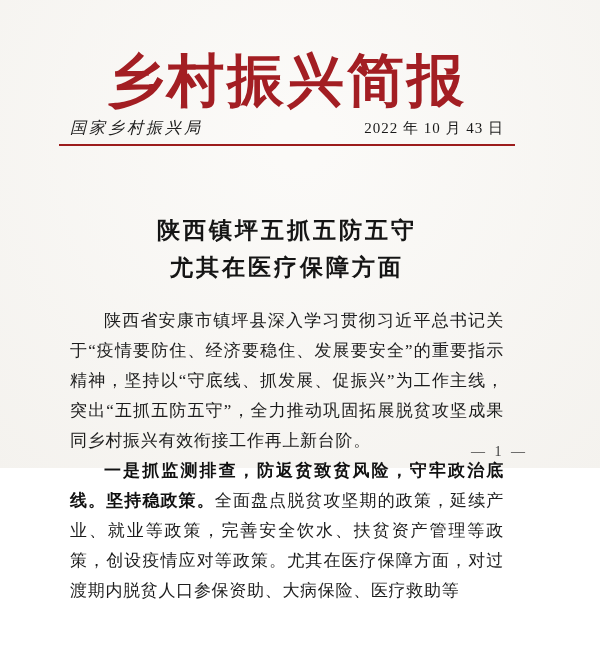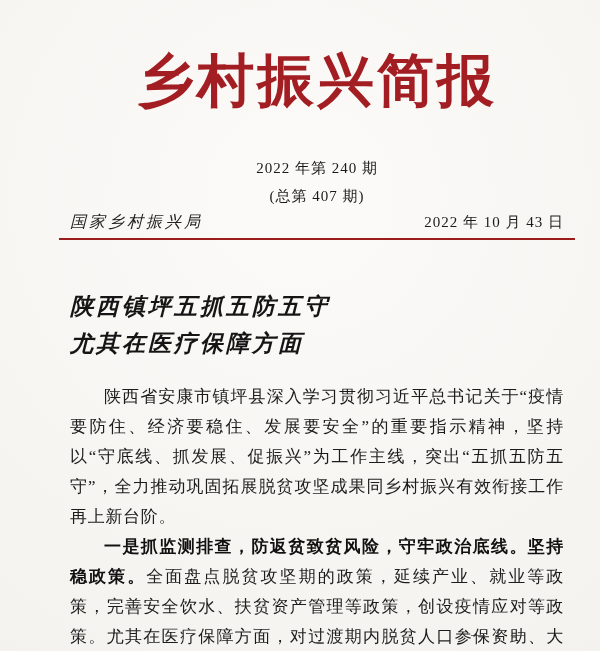--- a/index.html
+++ b/index.html
@@ -6,25 +6,25 @@
     margin: 0;
     padding: 0;
     width: 600px;
     height: 651px;
     overflow: hidden;
     font-family: "Liberation Serif", serif;
   }
   .page {
     box-sizing: border-box;
     width: 600px;
-    height: 651px;
+    height: 468px;
     background: #f8f6f2;
     background-image: radial-gradient(circle at 50% 30%, rgba(255,255,255,0.5), rgba(0,0,0,0.015));
     color: #1f1f1f;
-    padding: 46px 36px 0 70px;
+    padding: 46px 96px 0 70px;
     position: relative;
   }
   .masthead {
     margin: 0;
     font-size: 57px;
     line-height: 70px;
     font-weight: bold;
     letter-spacing: 3px;
     text-align: center;
     color: #a31e23;
@@ -57,27 +57,27 @@
     letter-spacing: 1px;
     color: #1a1a1a;
   }
   .red-rule {
     border: none;
     height: 2px;
     background: #9c1c1c;
     margin: 4px -11px 0 -11px;
   }
   .article-title {
-    margin: 48px 0 0 0;
+    margin: 66px 0 0 0;
+    text-align: center;
     font-size: 23px;
     line-height: 37px;
     font-weight: bold;
     letter-spacing: 3px;
     color: #151515;
-    font-style: italic;
   }
   .article-title span { display: block; }
   .body-copy {
     margin-top: 20px;
   }
   .body-para {
     margin: 0;
     font-size: 17px;
     line-height: 30px;
     letter-spacing: 0.7px;
@@ -98,24 +98,20 @@
     color: #3c3c3c;
   }
 </style>
 </head>
 <body>
 
 <div class="page">
 
   <h1 class="masthead">乡村振兴简报</h1>
 
-  <div class="issue-block">
-    <div>2022 年第 240 期</div>
-    <div>(总第 407 期)</div>
-  </div>
 
   <div class="byline-row">
     <span class="issuer">国家乡村振兴局</span>
     <span class="issue-date">2022 年 10 月 43 日</span>
   </div>
 
   <hr class="red-rule">
 
   <h2 class="article-title">
     <span>陕西镇坪五抓五防五守</span>

